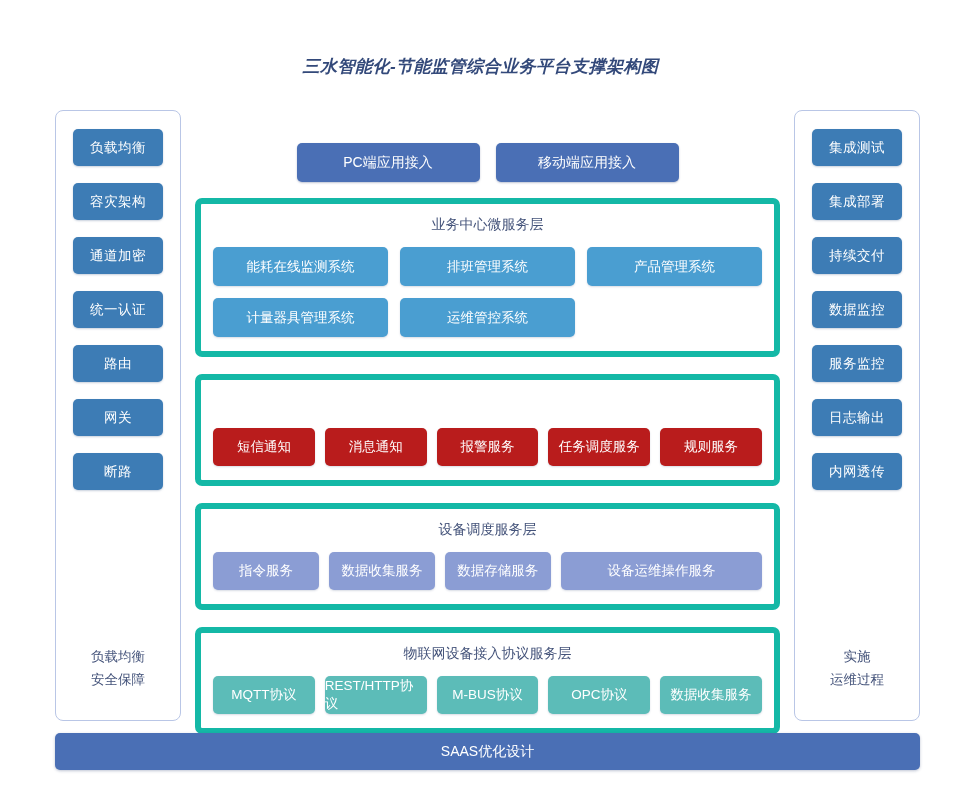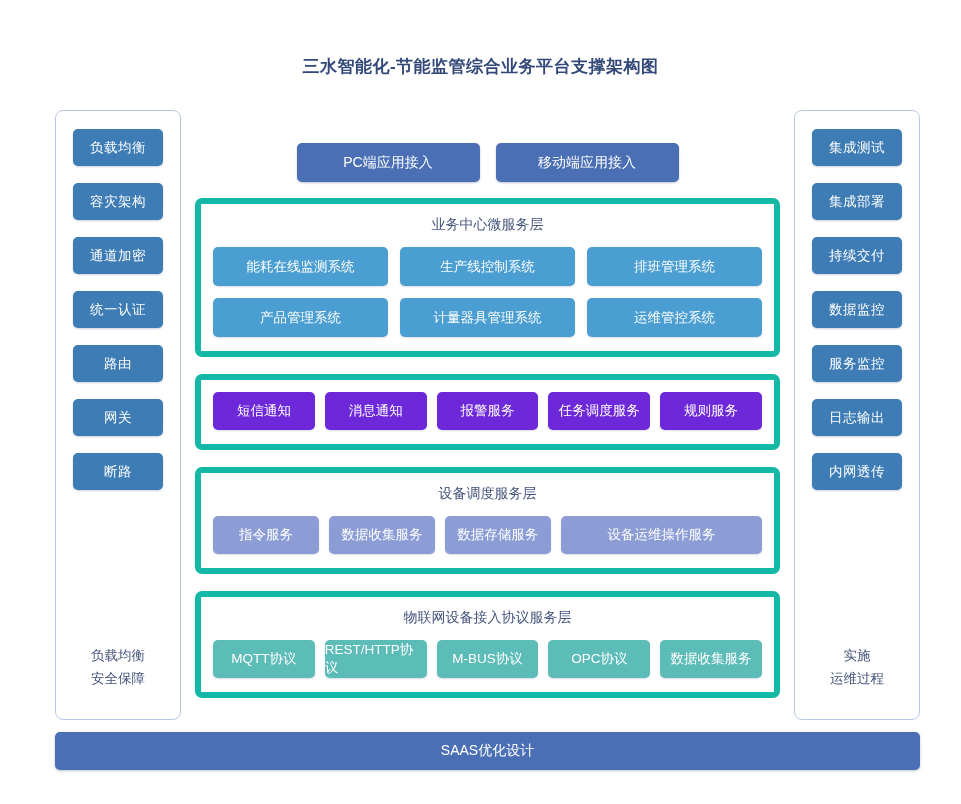--- a/index.html
+++ b/index.html
@@ -17,20 +17,21 @@
   }
 
   .page-title {
     text-align: center;
     font-size: 17px;
     font-weight: bold;
     color: #33497a;
     letter-spacing: 0.5px;
     padding-top: 55px;
     margin: 0;
+    font-style: italic;
   }
 
   .diagram {
     position: absolute;
     left: 55px;
     top: 110px;
     width: 865px;
     height: 660px;
     display: flex;
     flex-direction: column;
@@ -136,21 +137,21 @@
     display: flex;
     align-items: center;
     justify-content: center;
     box-shadow: 0 1px 2px rgba(60,80,120,0.2);
     box-sizing: border-box;
     flex: 1 1 0;
   }
 
   
   .layer-business .item { background: #4a9ed1; }
-  .layer-ops .item      { background: #6d28d9; }
+  .layer-ops .item      { background: #b91c1c; margin-top: 36px; }
   .layer-device .item   { background: #8b9dd4; }
   .layer-proto .item    { background: #5cbcb8; }
 
   
   .layer-business .layer-items { gap: 12px; }
   .layer-business .item { flex: 0 0 calc((100% - 24px) / 3); height: 39px; }
 
   
   .layer-ops .item { flex: 1 1 0; }
 
@@ -202,21 +203,20 @@
 
       <div class="access-row">
         <div class="access-btn">PC端应用接入</div>
         <div class="access-btn">移动端应用接入</div>
       </div>
 
       <div class="layer layer-business">
         <div class="layer-title">业务中心微服务层</div>
         <div class="layer-items">
           <div class="item">能耗在线监测系统</div>
-          <div class="item">生产线控制系统</div>
           <div class="item">排班管理系统</div>
           <div class="item">产品管理系统</div>
           <div class="item">计量器具管理系统</div>
           <div class="item">运维管控系统</div>
         </div>
       </div>
 
       <div class="layer layer-ops">
         <div class="layer-items">
           <div class="item">短信通知</div>

